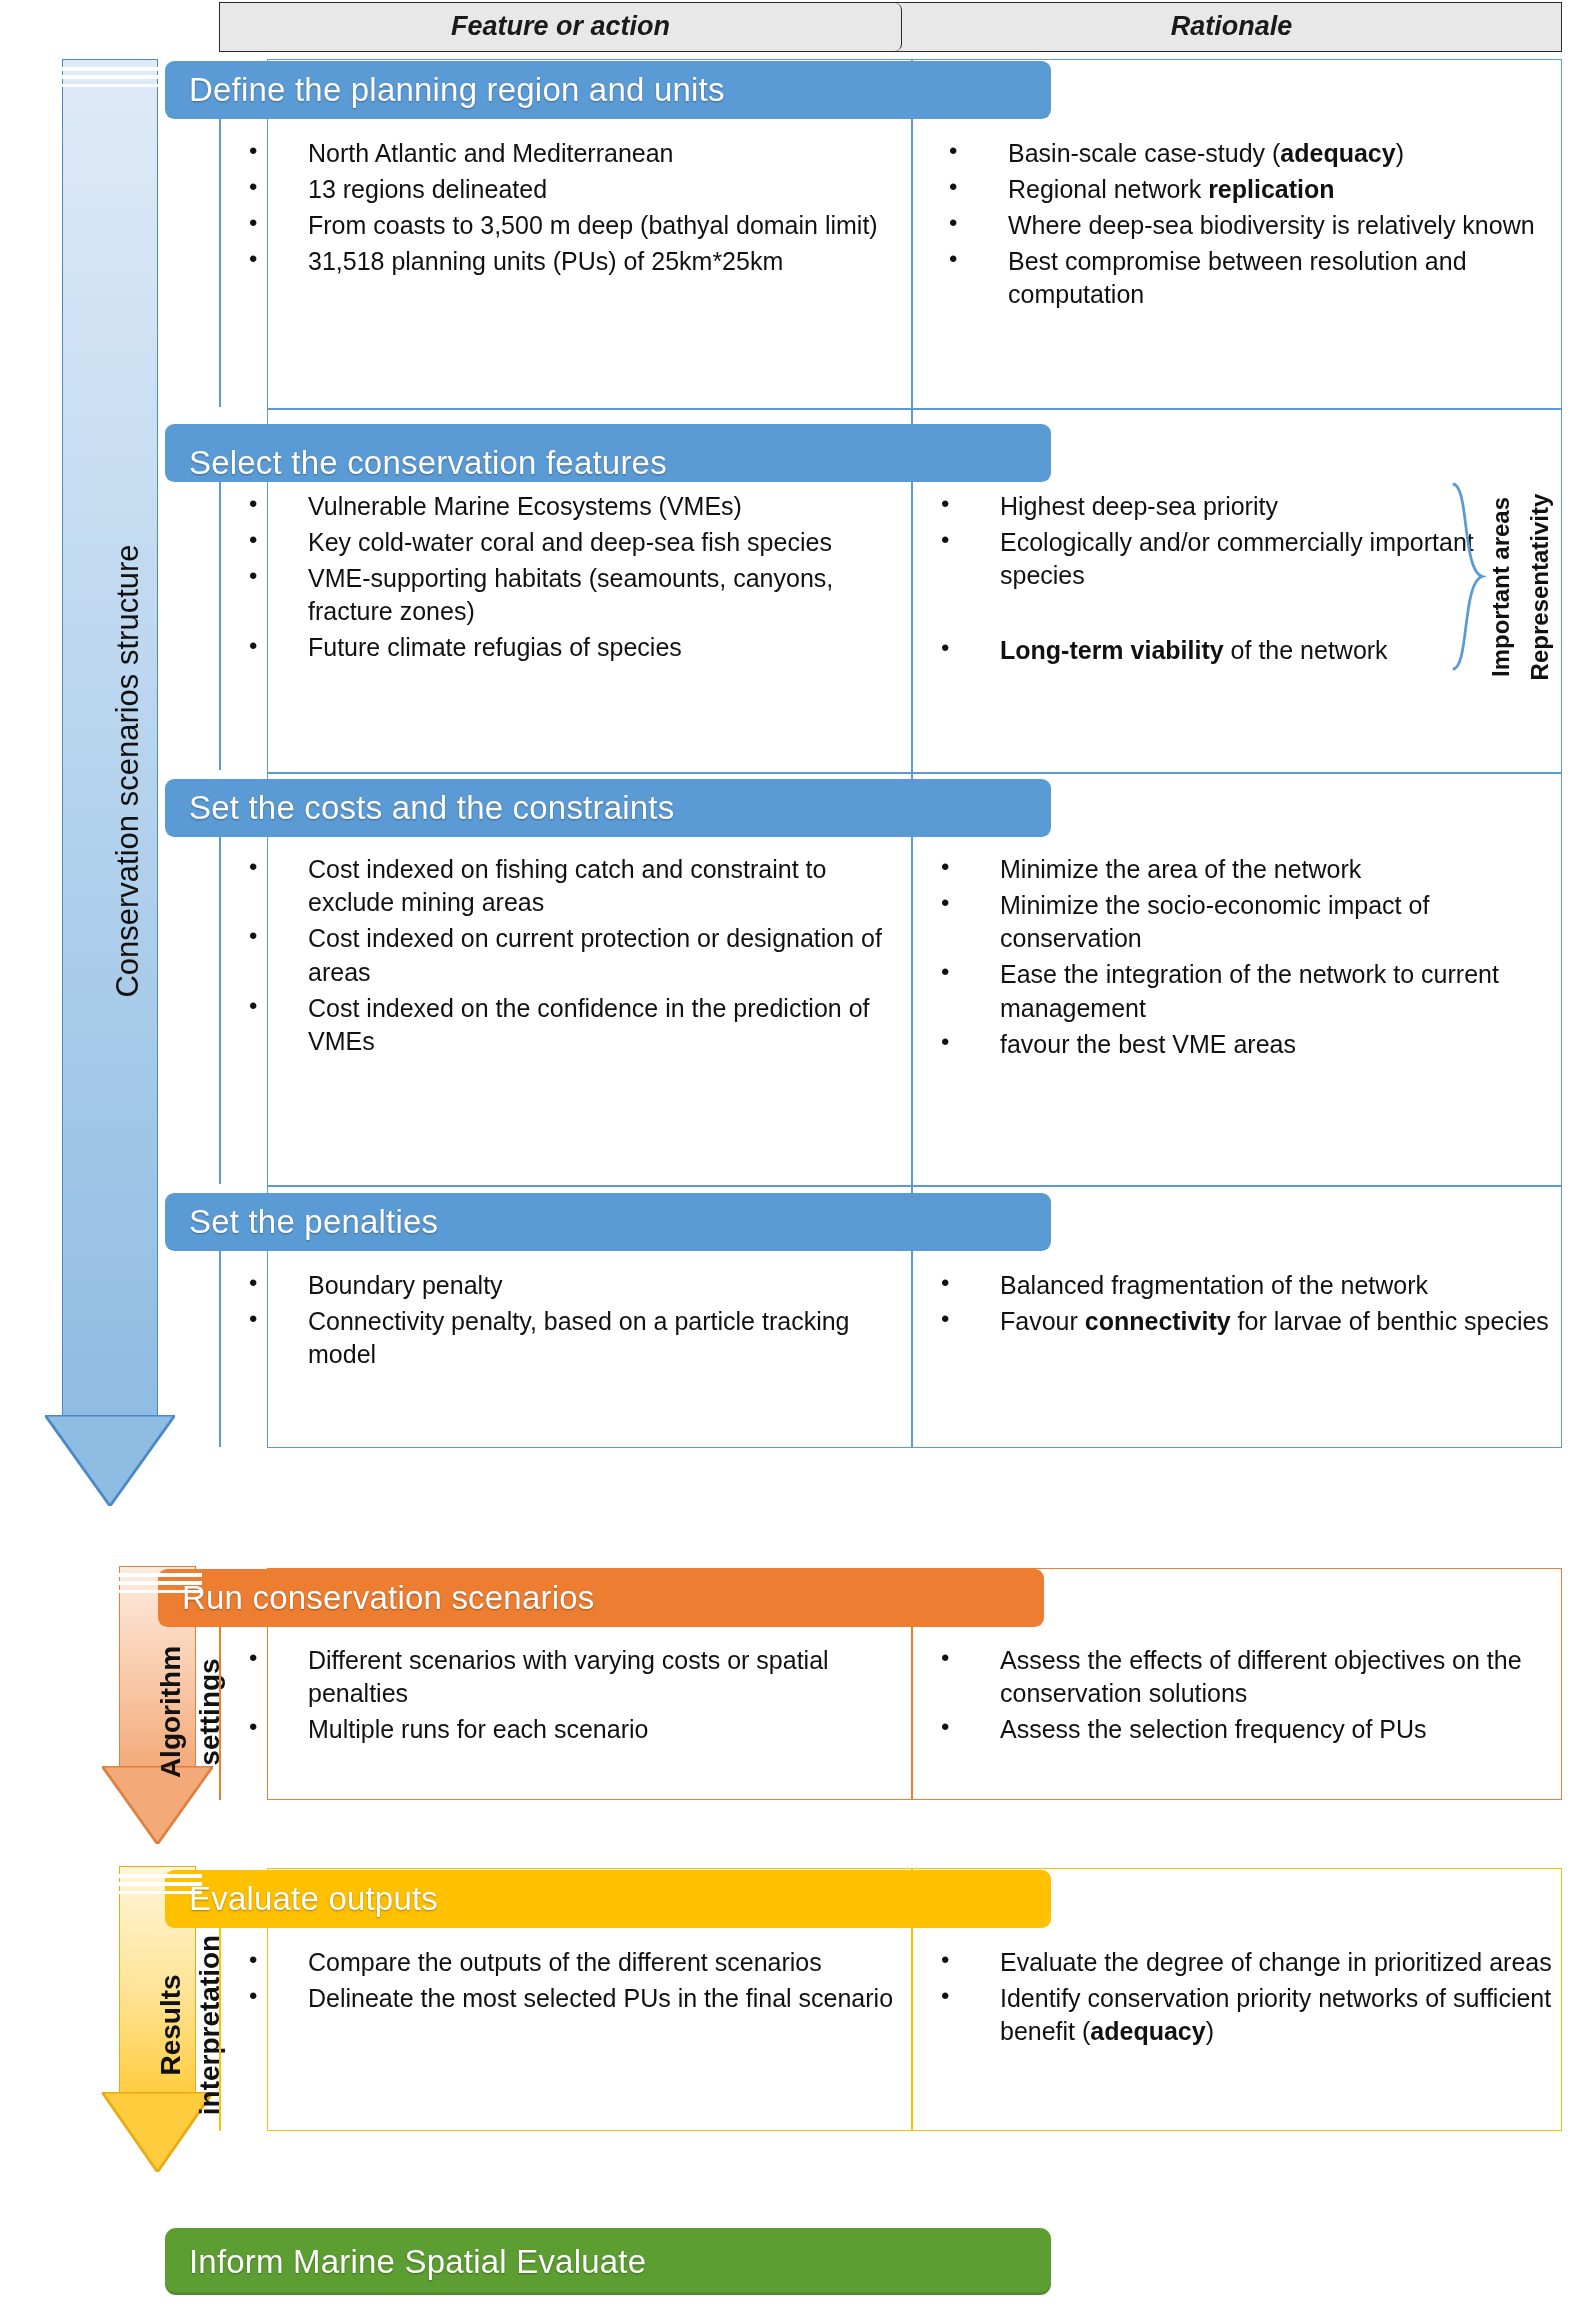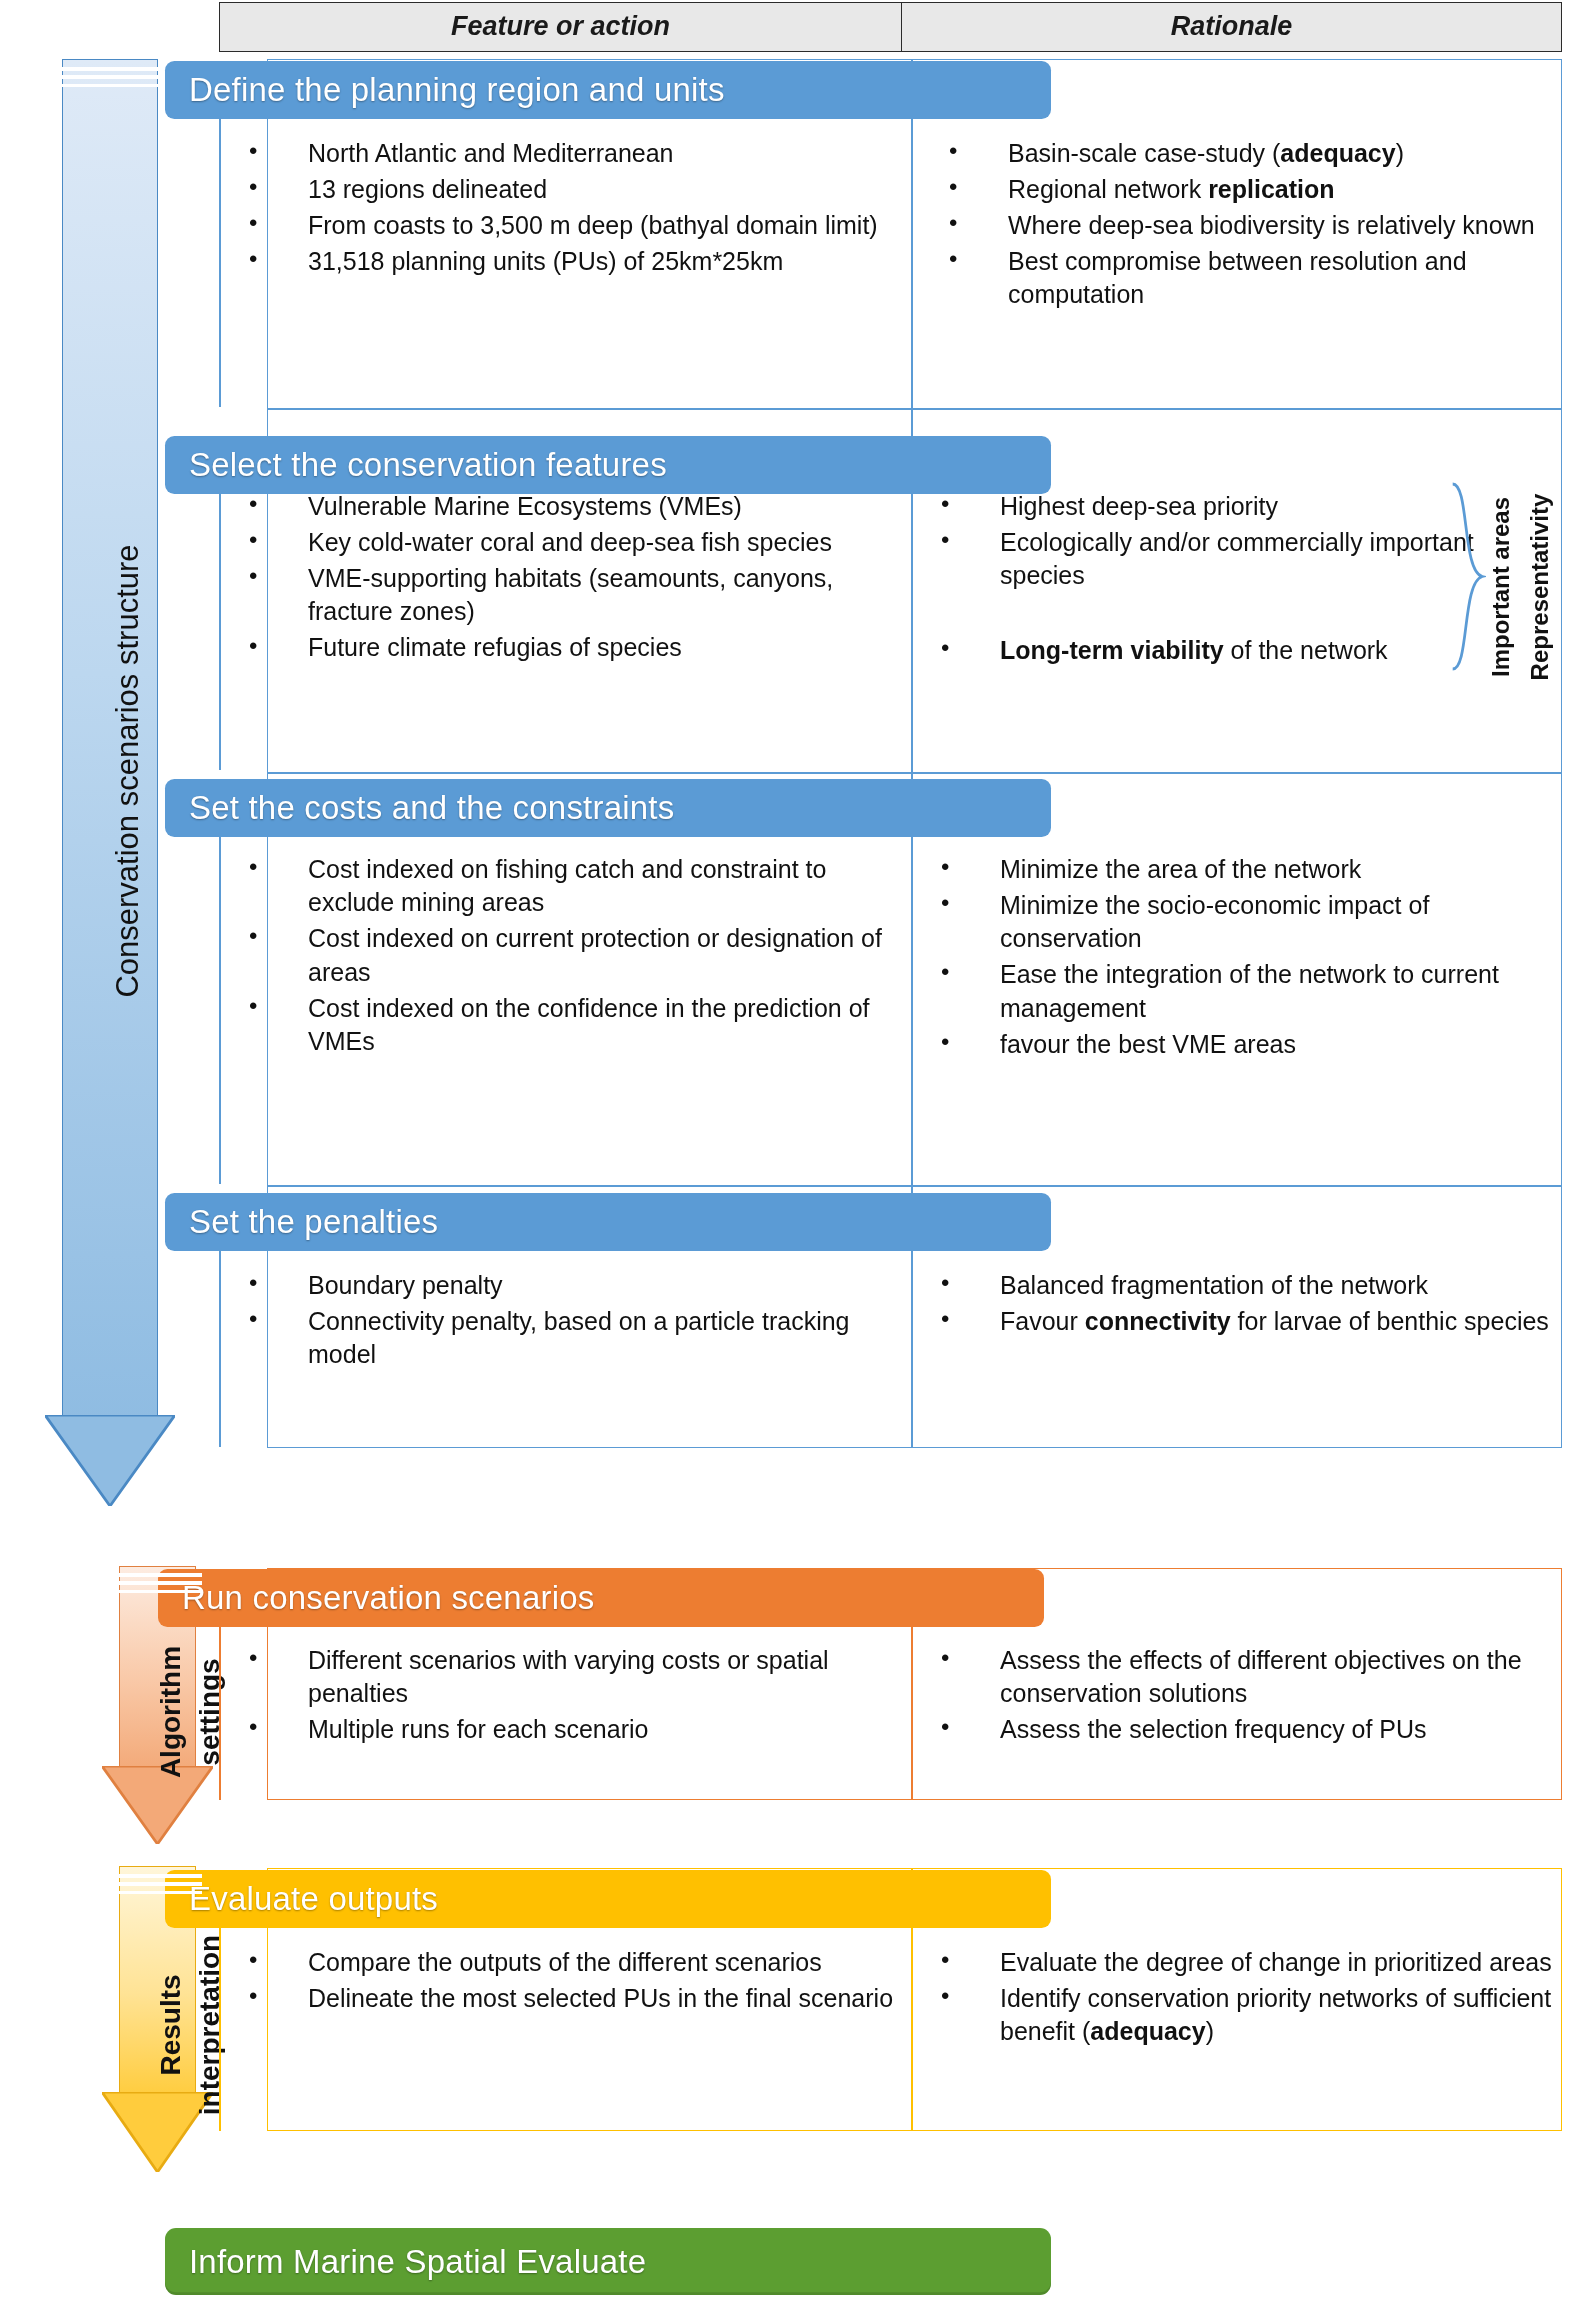--- a/index.html
+++ b/index.html
@@ -18,21 +18,21 @@
     display:flex;
     border:1.9px solid #2b2b2b;
     background:#e8e8e8;
     box-sizing:border-box;
   }
   .thead .th{
     display:flex;align-items:center;justify-content:center;
     font-style:italic;font-weight:bold;font-size:27px;color:#1a1a1a;
     box-sizing:border-box;
   }
-  .thead .th.first{width:682px;border-right:1.9px solid #2b2b2b;}
+  .thead .th.first{width:682px;border-right:1.9px solid #2b2b2b;border-radius:7px;}
   .thead .th.second{flex:1;}
 
   
   .group{position:absolute;box-sizing:border-box;background:#fff;}
   .group.blue{border:1.9px solid #5b9bd5;}
   .group.orange{border:1.9px solid #ed7d31;}
   .group.yellow{border:1.9px solid #ffc000;}
 
   .vdiv{position:absolute;top:0;bottom:0;width:1.9px;}
   .vdiv.blue{background:#5b9bd5;}
@@ -156,21 +156,21 @@
   <div class="colbody" style="left:911px;top:137px;width:649px;padding-left:8px;">
     <ul class="blist">
       <li>Basin-scale case-study (<b>adequacy</b>)</li>
       <li>Regional network <b>replication</b></li>
       <li>Where deep-sea biodiversity is relatively known</li>
       <li>Best compromise between resolution and computation</li>
     </ul>
   </div>
   <div style="position:absolute;left:267px;top:408px;width:1295px;height:1.9px;background:#5b9bd5;"></div>
 
-  <div class="banner blue" style="left:165px;top:436px;width:886px;">
+  <div class="banner blue" style="left:165px;top:424px;width:886px;align-items:flex-end;">
     <span>Select the conservation features</span>
   </div>
   <div class="vdiv blue" style="left:219px;top:473px;height:297px;"></div>
   <div class="colbody" style="left:219px;top:490px;width:692px;">
     <ul class="blist">
       <li>Vulnerable Marine Ecosystems (VMEs)</li>
       <li>Key cold-water coral and deep-sea fish species</li>
       <li>VME-supporting habitats (seamounts, canyons, fracture zones)</li>
       <li>Future climate refugias of species</li>
     </ul>

